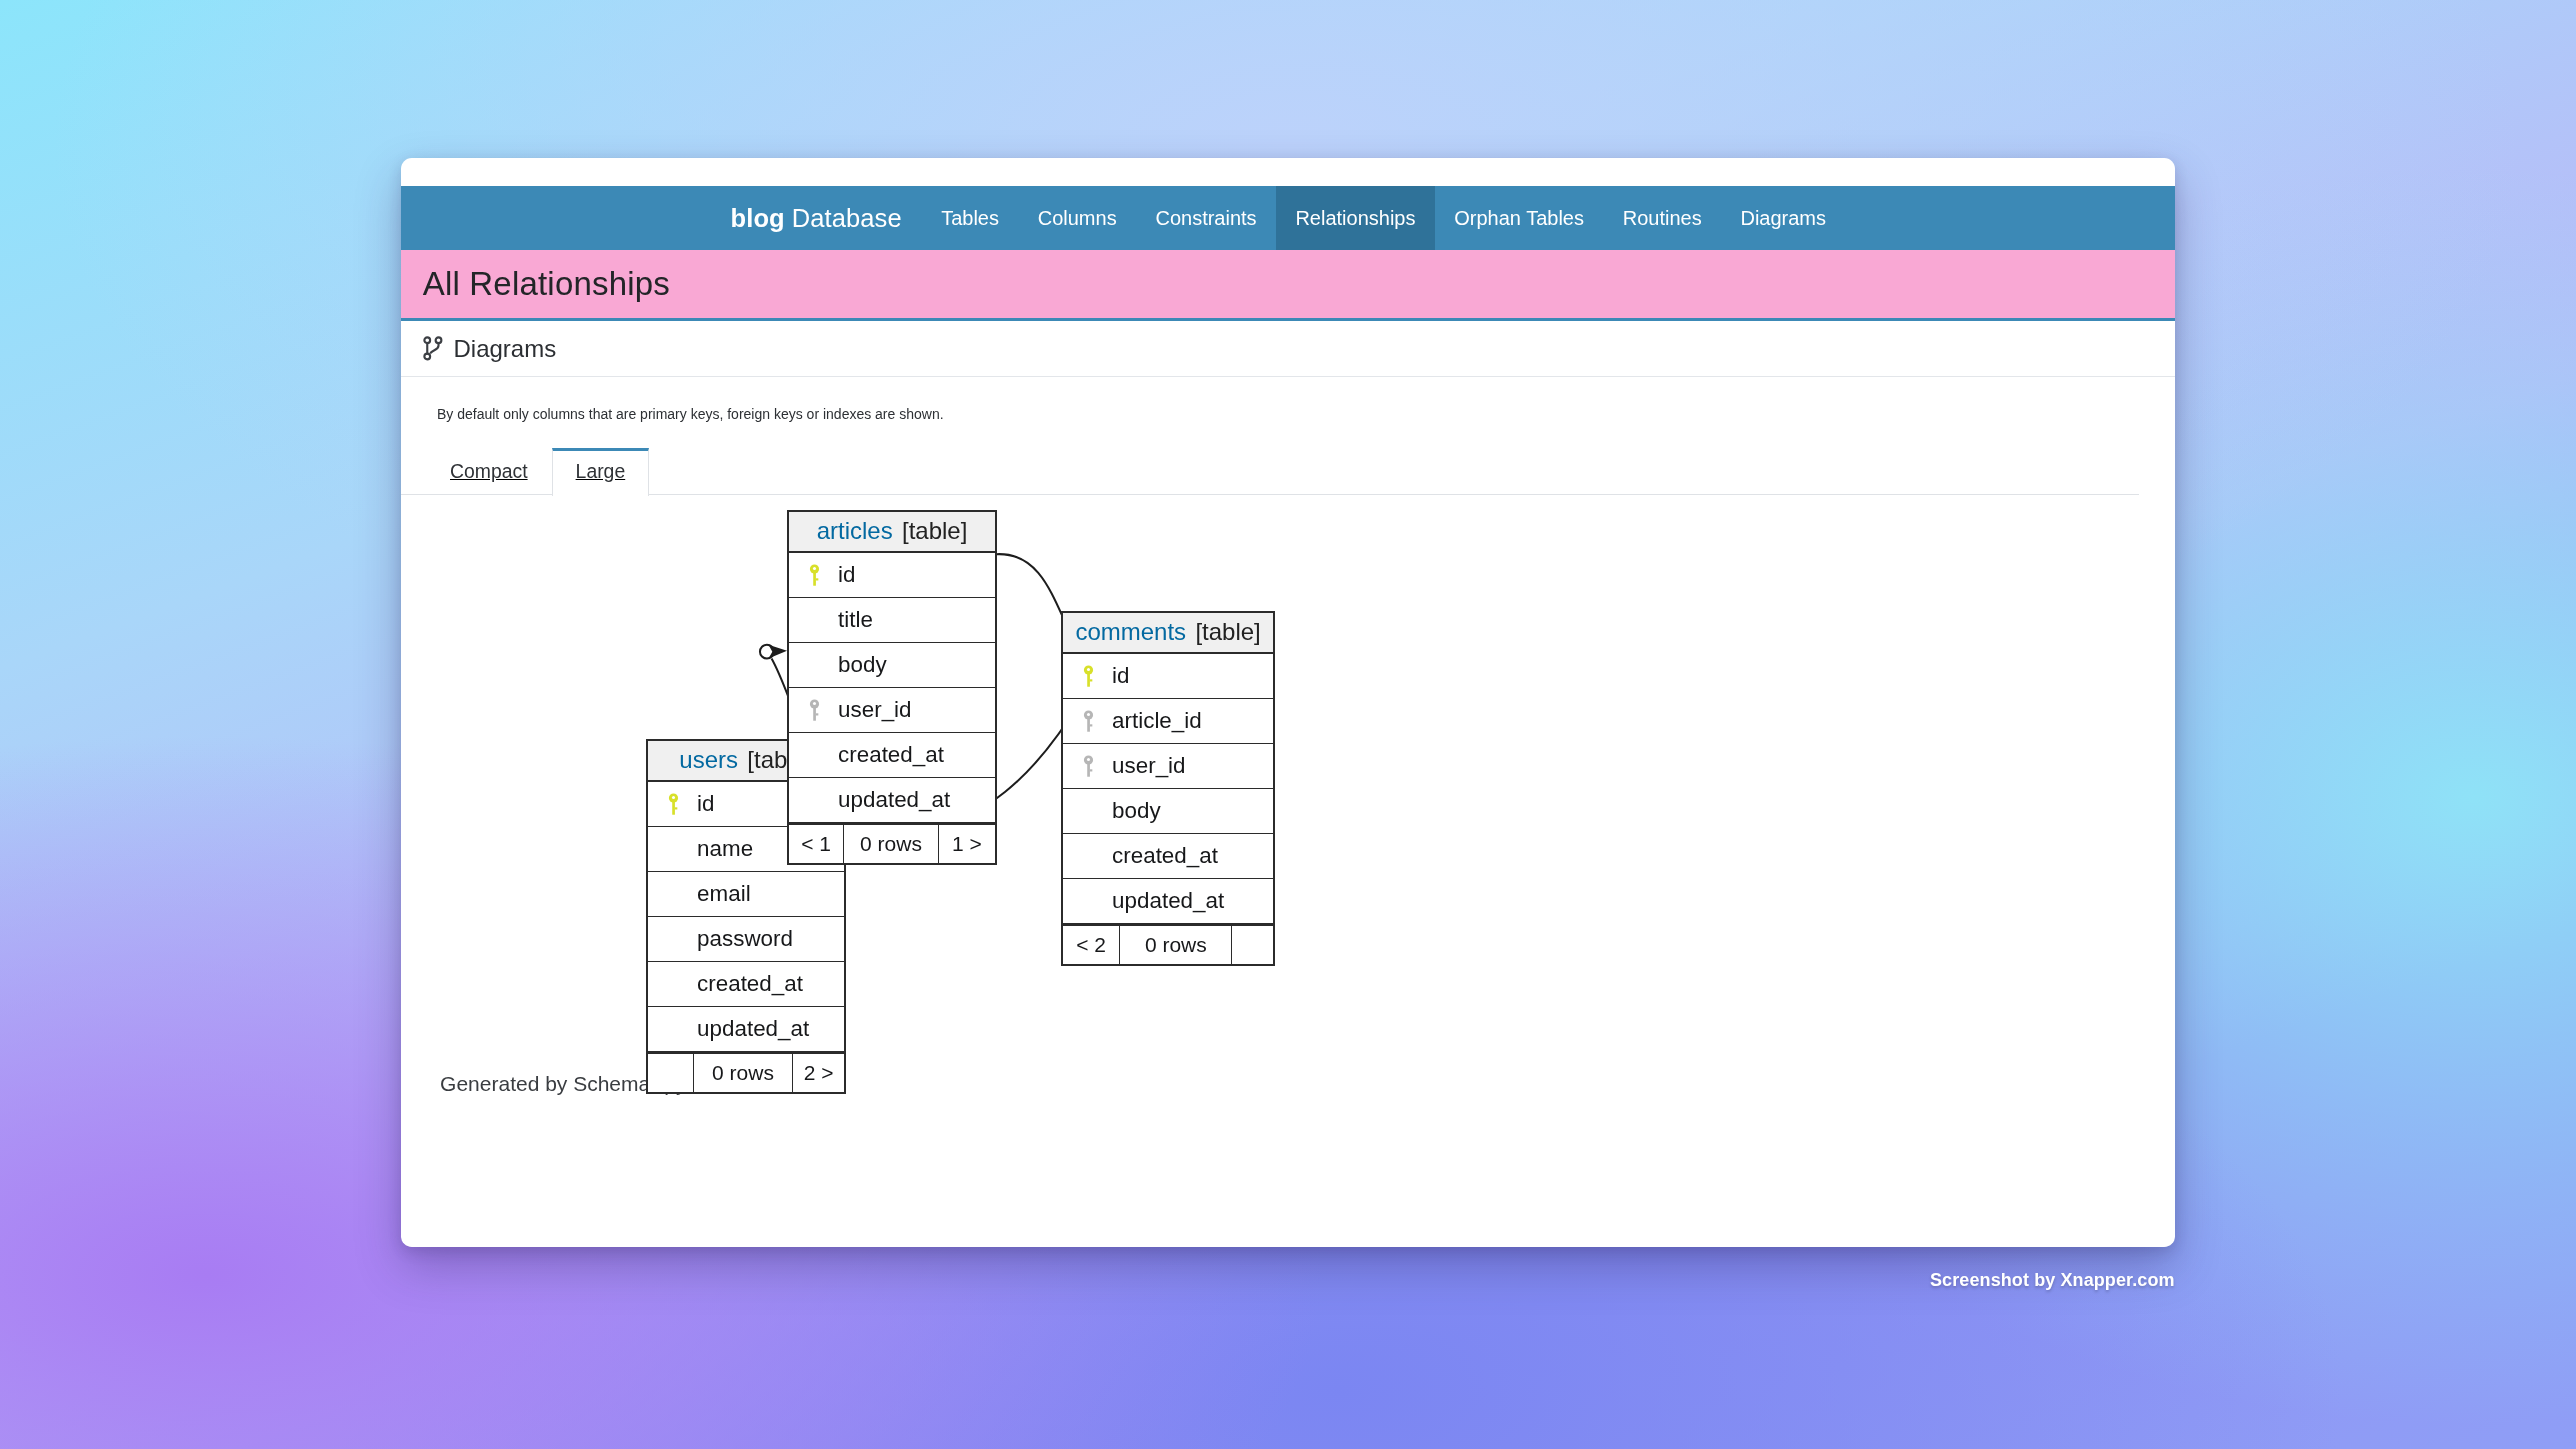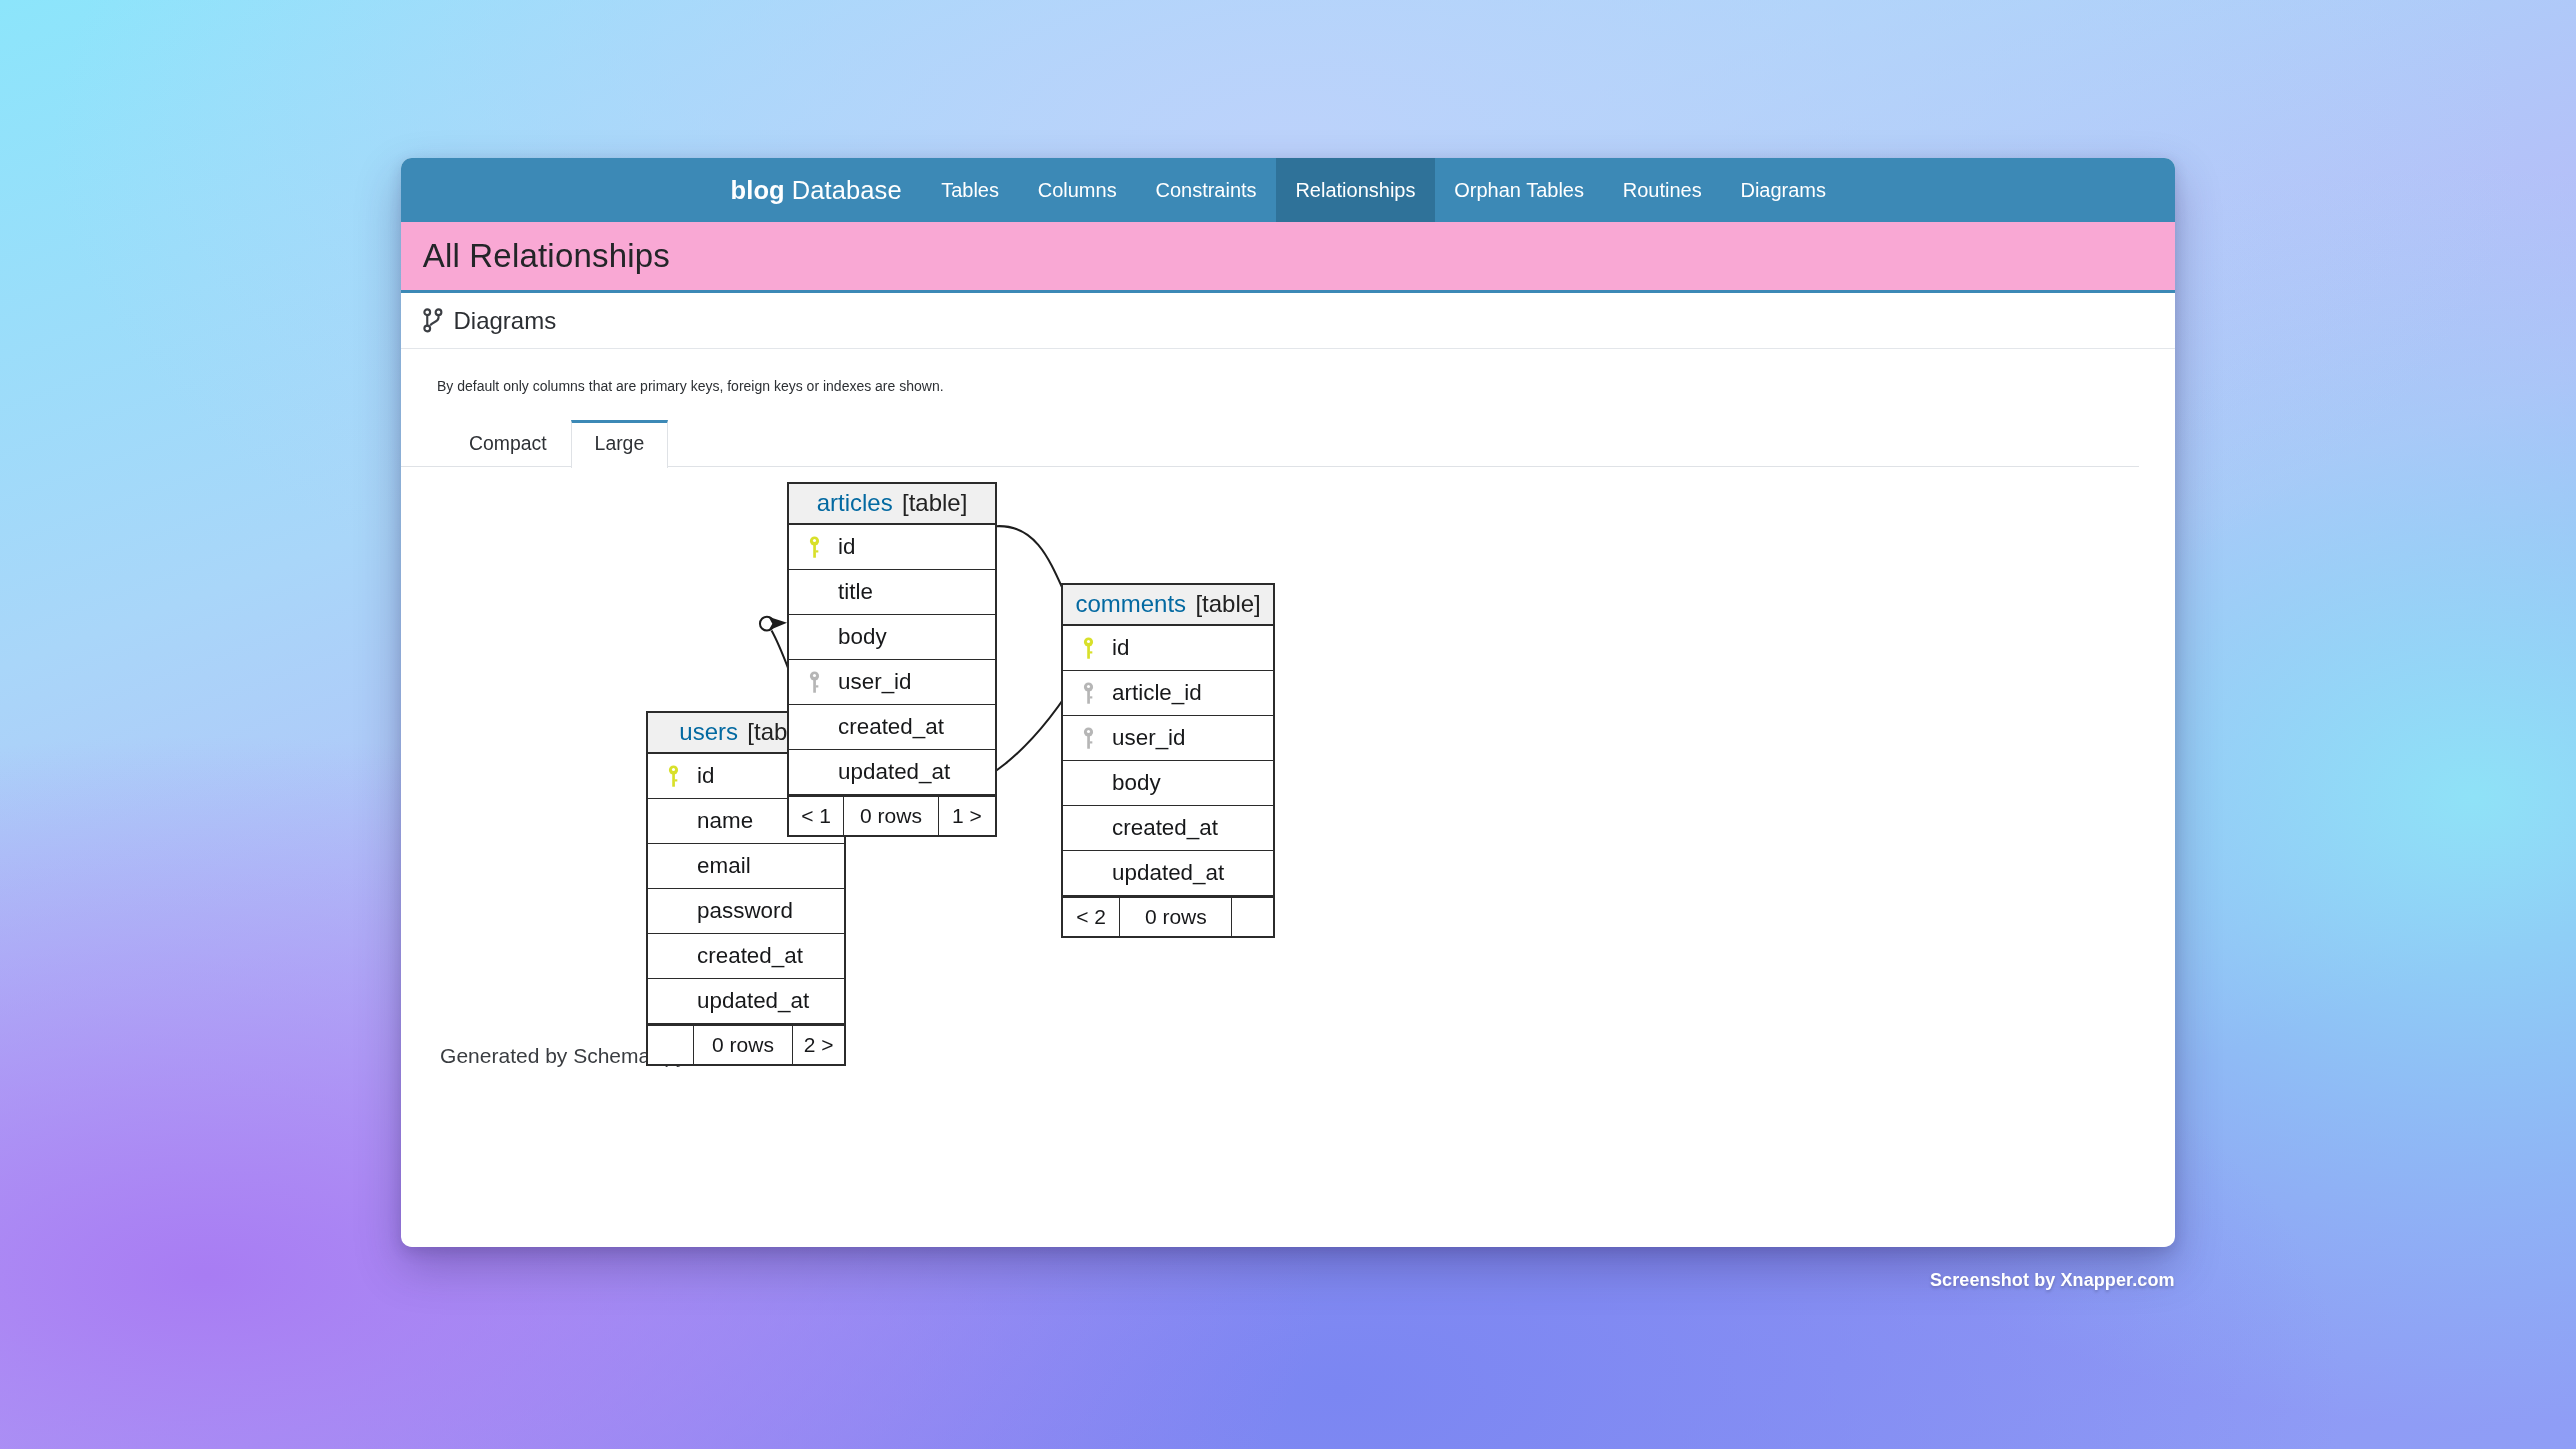--- a/index.html
+++ b/index.html
@@ -34,20 +34,21 @@
     overflow: hidden;
   }
 
   
   .navbar {
     height: 64px;
     background: #3c89b6;
     display: flex;
     align-items: stretch;
     justify-content: center;
+    margin-top: 28px;
   }
   .brand {
     display: flex;
     align-items: center;
     color: #ffffff;
     font-size: 25.5px;
     padding: 0 20px 0 0;
     white-space: nowrap;
     letter-spacing: 0.1px;
   }
@@ -106,22 +107,23 @@
     margin-bottom: 23px;
   }
 
   
   .tabs {
     display: flex;
     align-items: flex-end;
     border-bottom: 1.5px solid #dfe2e6;
     width: 1738px;
     margin-left: -36px;
-    padding-left: 44px;
+    padding-left: 25px;
     height: 50px;
+    text-decoration: underline;
   }
   .tab {
     font-size: 19.4px;
     color: #2f3236;
     padding: 11.6px 23px 12.4px;
     cursor: pointer;
     background: transparent;
     border: 1.5px solid transparent;
     border-bottom: none;
     position: relative;

